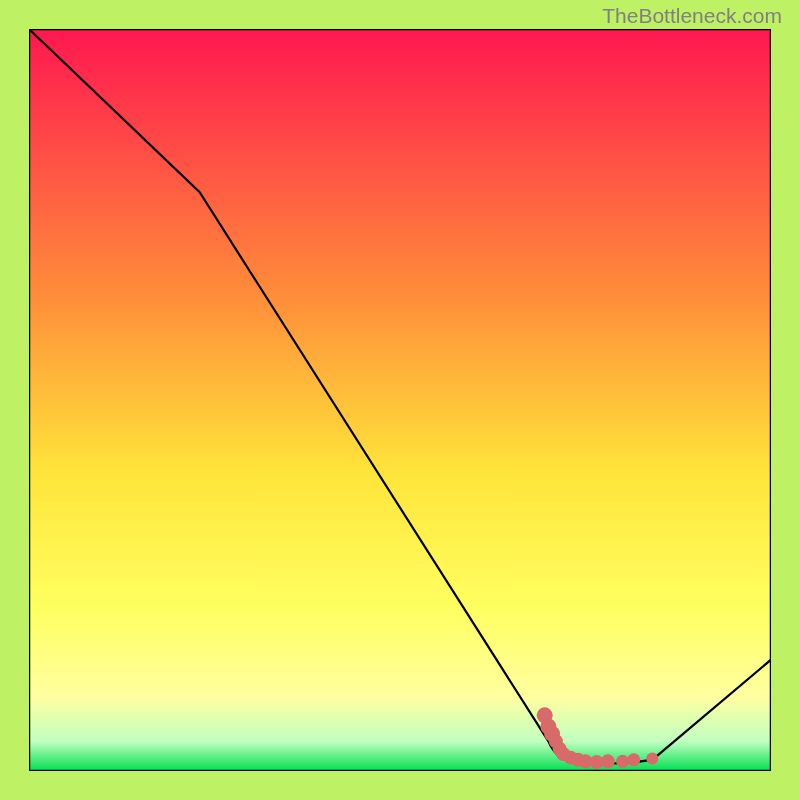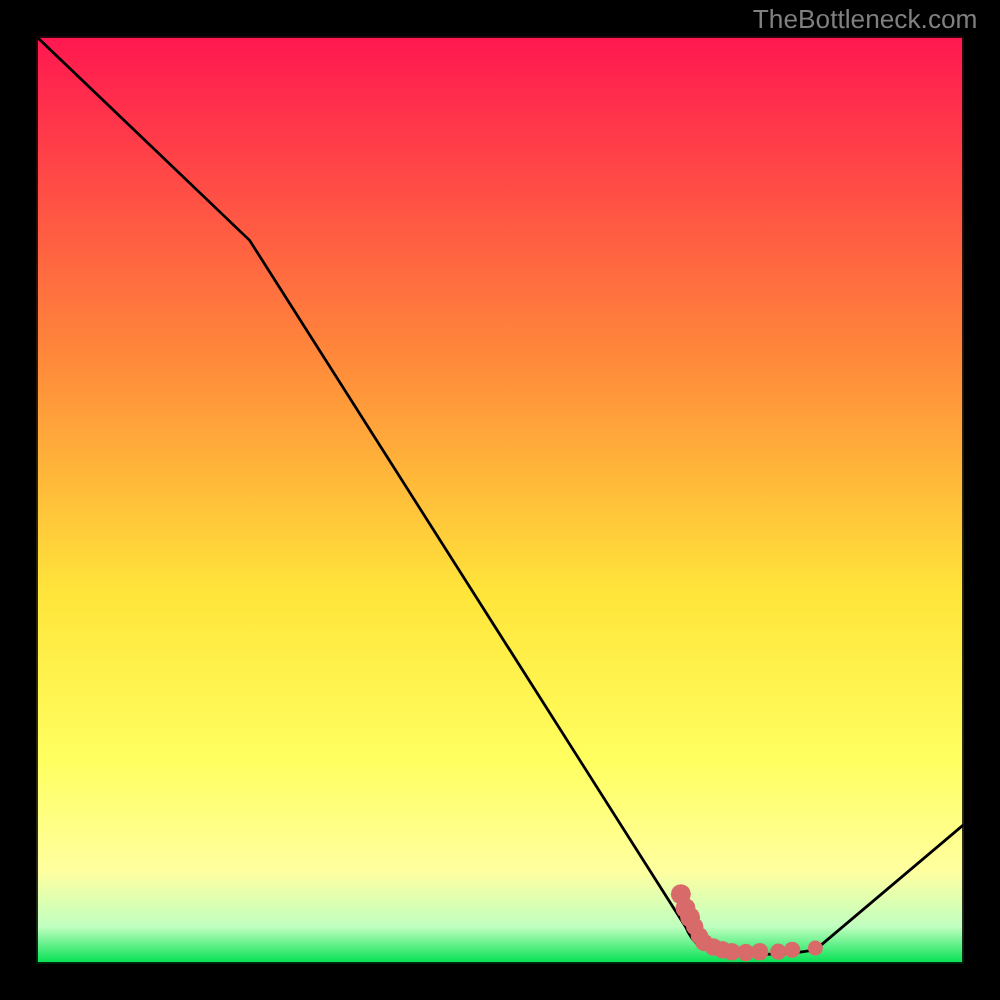--- a/index.html
+++ b/index.html
@@ -7,21 +7,21 @@
     padding: 0;
     width: 800px;
     height: 800px;
     overflow: hidden;
     font-family: Arial, sans-serif;
   }
   .container {
     position: relative;
     width: 800px;
     height: 800px;
-    background: #000000;
+    background: #bef264;
   }
   .watermark {
     position: absolute;
     top: 4px;
     right: 18px;
     color: #808080;
     font-size: 21px;
     font-family: Arial, sans-serif;
     z-index: 10;
   }

